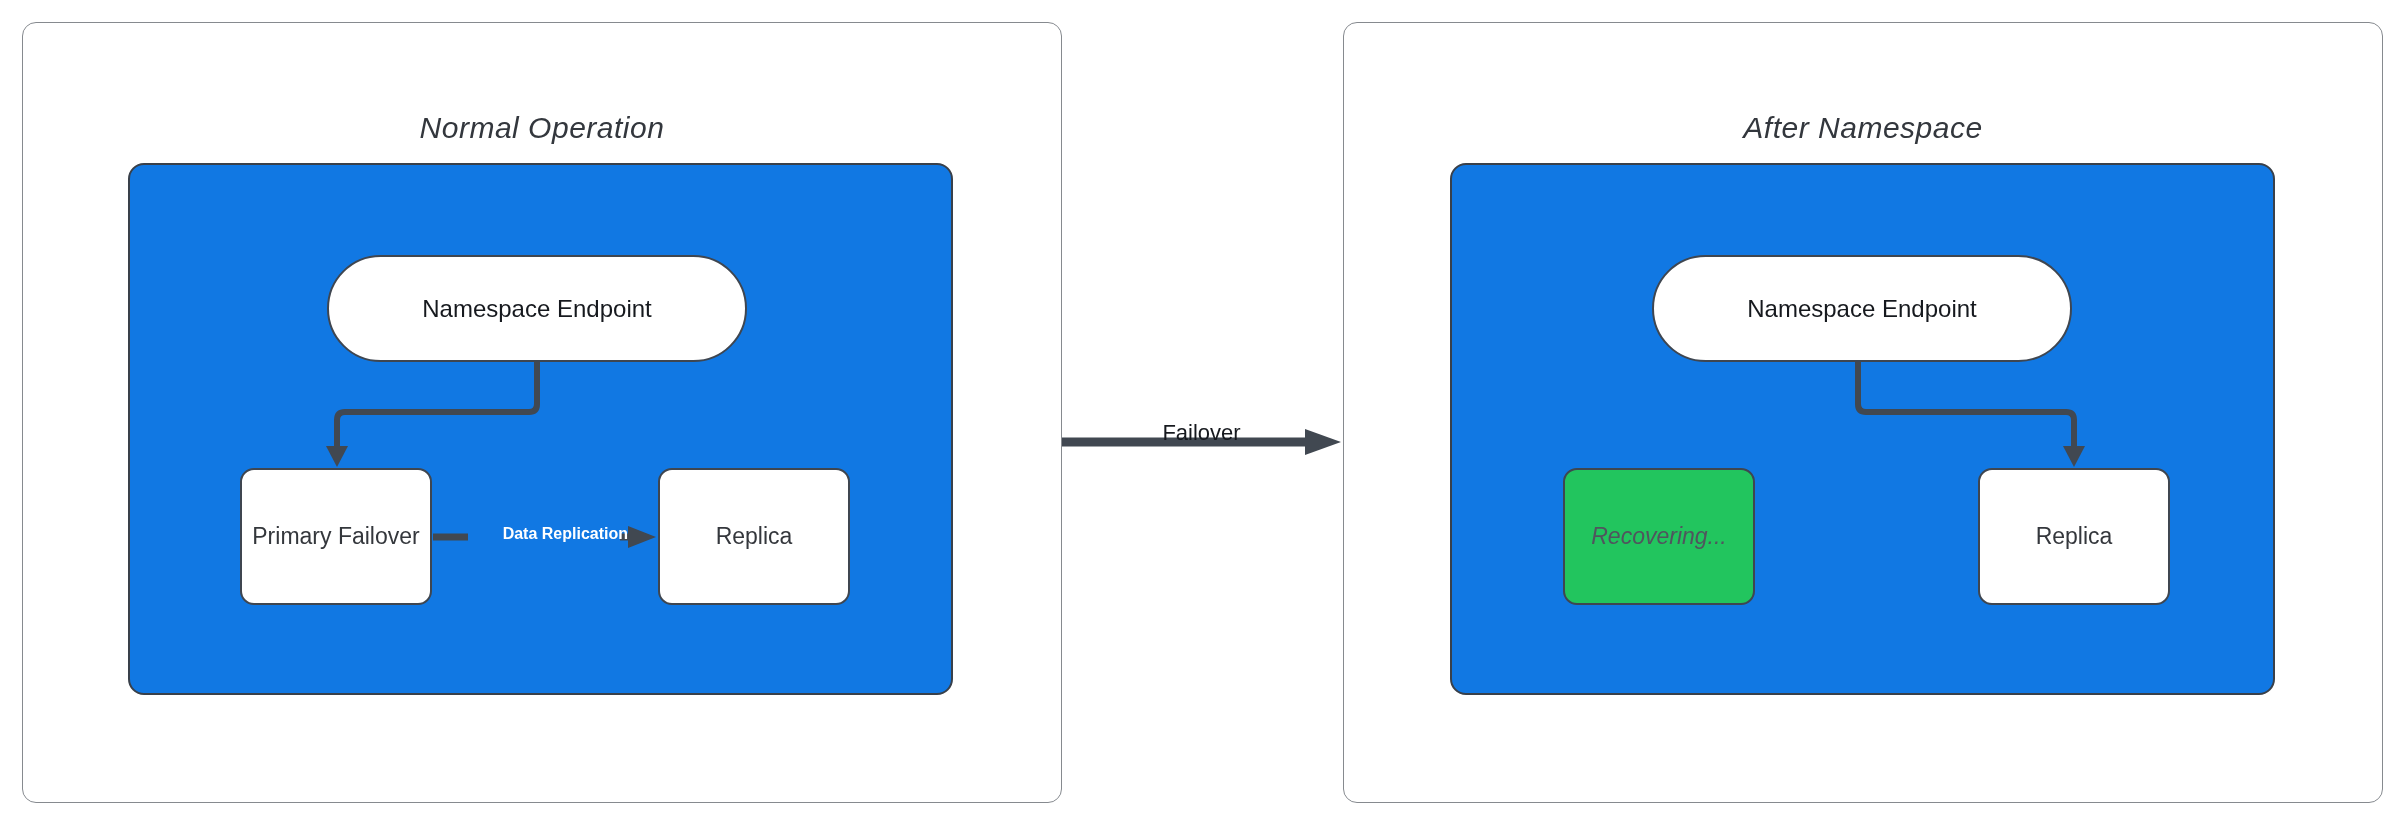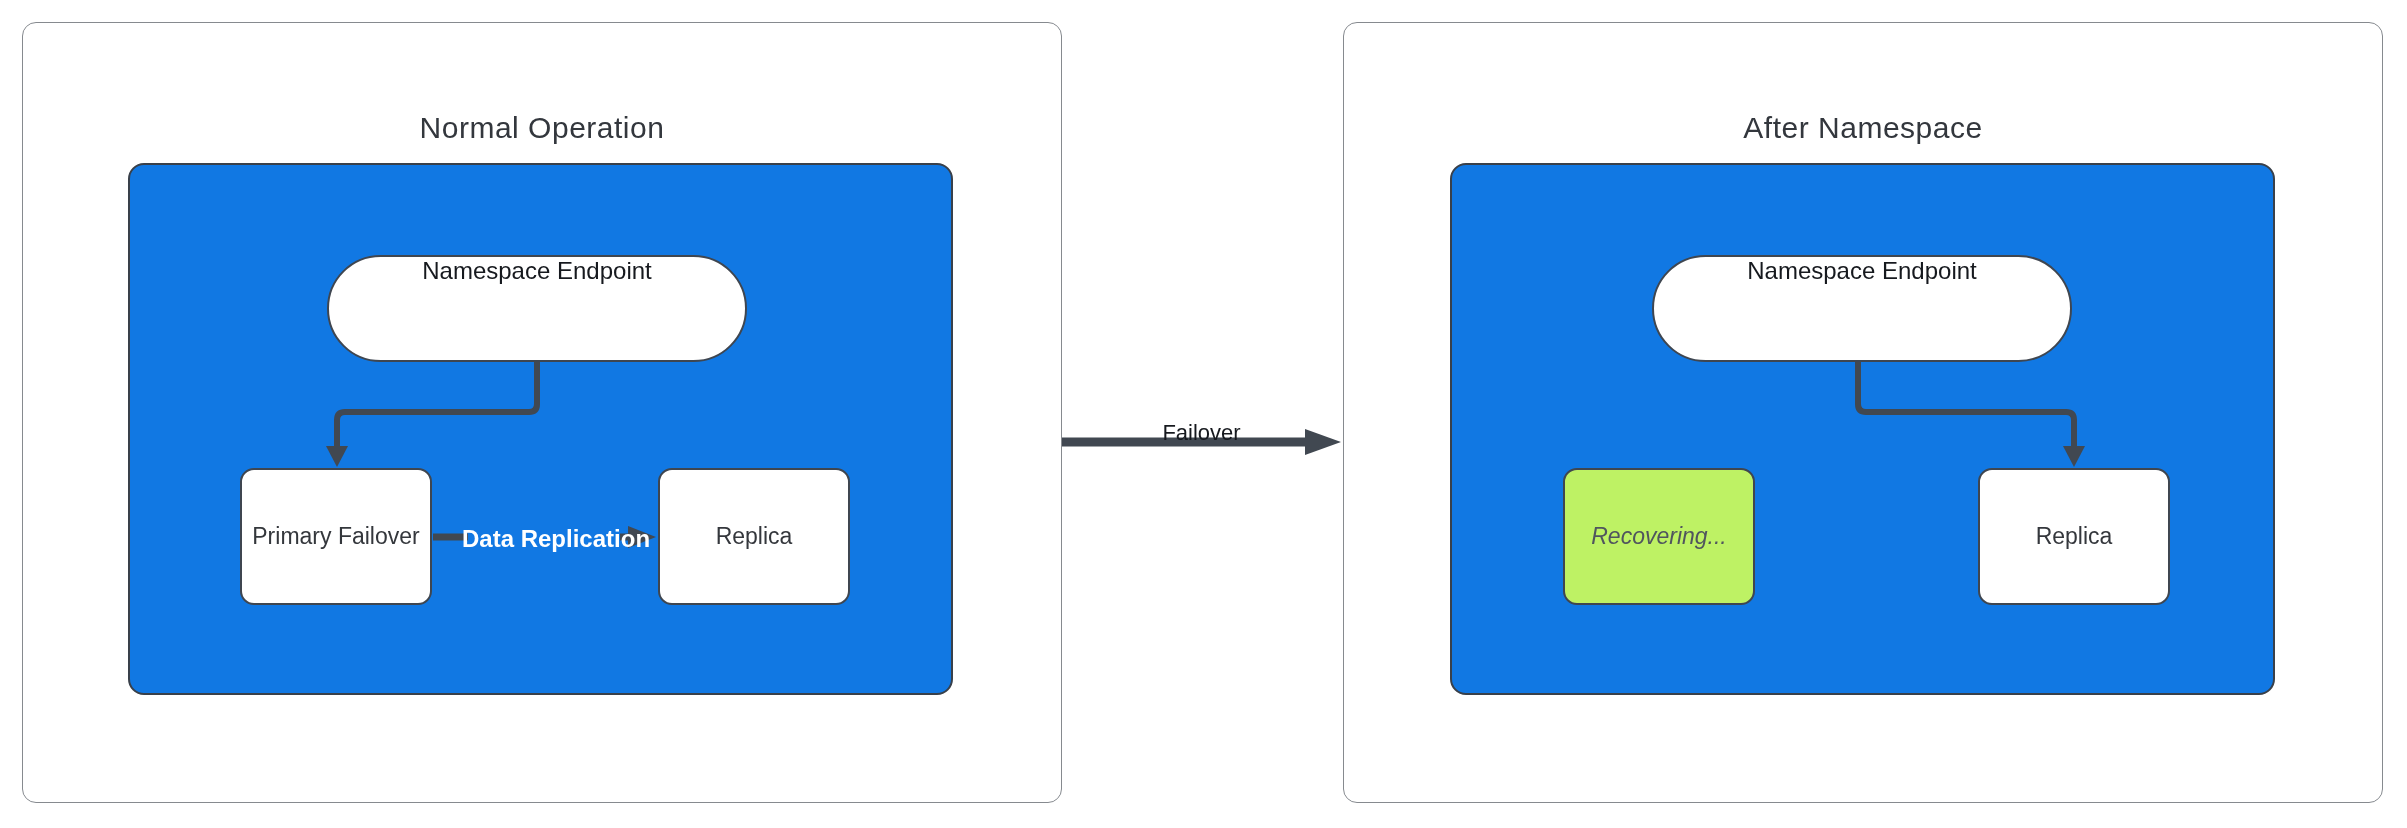--- a/index.html
+++ b/index.html
@@ -24,20 +24,21 @@
     border: 1.5px solid #868a8f;
     border-radius: 14px;
     box-sizing: border-box;
   }
   .panel-title {
     position: absolute;
     top: 88px;
     left: 0;
     width: 100%;
     text-align: center;
+    font-style: italic;
     font-size: 30px;
     color: #33373d;
     letter-spacing: 0.5px;
   }
   .cluster {
     position: absolute;
     top: 163px;
     width: 825px;
     height: 532px;
     background: #1178e3;
@@ -48,20 +49,21 @@
   .endpoint {
     position: absolute;
     top: 255px;
     width: 420px;
     height: 107px;
     background: #ffffff;
     border: 2.5px solid #3f4650;
     border-radius: 54px;
     box-sizing: border-box;
     display: flex;
+    align-items: center;
     justify-content: center;
     font-size: 24px;
     color: #16191e;
   }
   .node {
     position: absolute;
     top: 468px;
     width: 192px;
     height: 137px;
     background: #ffffff;
@@ -80,22 +82,22 @@
   .node.recovering {
     background: #e2e3e6;
     color: #50555e;
     font-style: italic;
   }
   .edge-label {
     position: absolute;
     top: 525px;
     left: 462px;
     width: 166px;
-    text-align: center;
-    font-size: 24px;
+    text-align: right;
+    font-size: 16px;
     font-weight: bold;
     color: #ffffff;
     white-space: nowrap;
   }
   .failover-label {
     position: absolute;
     top: 401px;
     left: 1062px;
     width: 279px;
     text-align: center;
@@ -129,21 +131,21 @@
     <span>Replica</span>
   </div>
 
   <div class="panel" style="left:1343px;">
     <div class="panel-title">After Namespace</div>
   </div>
   <div class="cluster" style="left: 1450px; background: rgb(17, 120, 227);"></div>
   <div class="endpoint" style="left:1652px;">
     <span>Namespace Endpoint</span>
   </div>
-  <div class="node recovering" style="left: 1563px; background: #bef264;">
+  <div class="node recovering" style="left: 1563px; background: #22c55e;">
     <span>Recovering...</span>
   </div>
   <div class="node" style="left:1978px;">
     <span>Replica</span>
   </div>
 
   <svg class="wires" width="2407" height="828" viewBox="0 0 2407 828">
 
     <g stroke="#414851" stroke-width="6" fill="none">
       <path d="M537,362 L537,404 Q537,412 529,412 L345,412 Q337,412 337,420 L337,448"></path>

